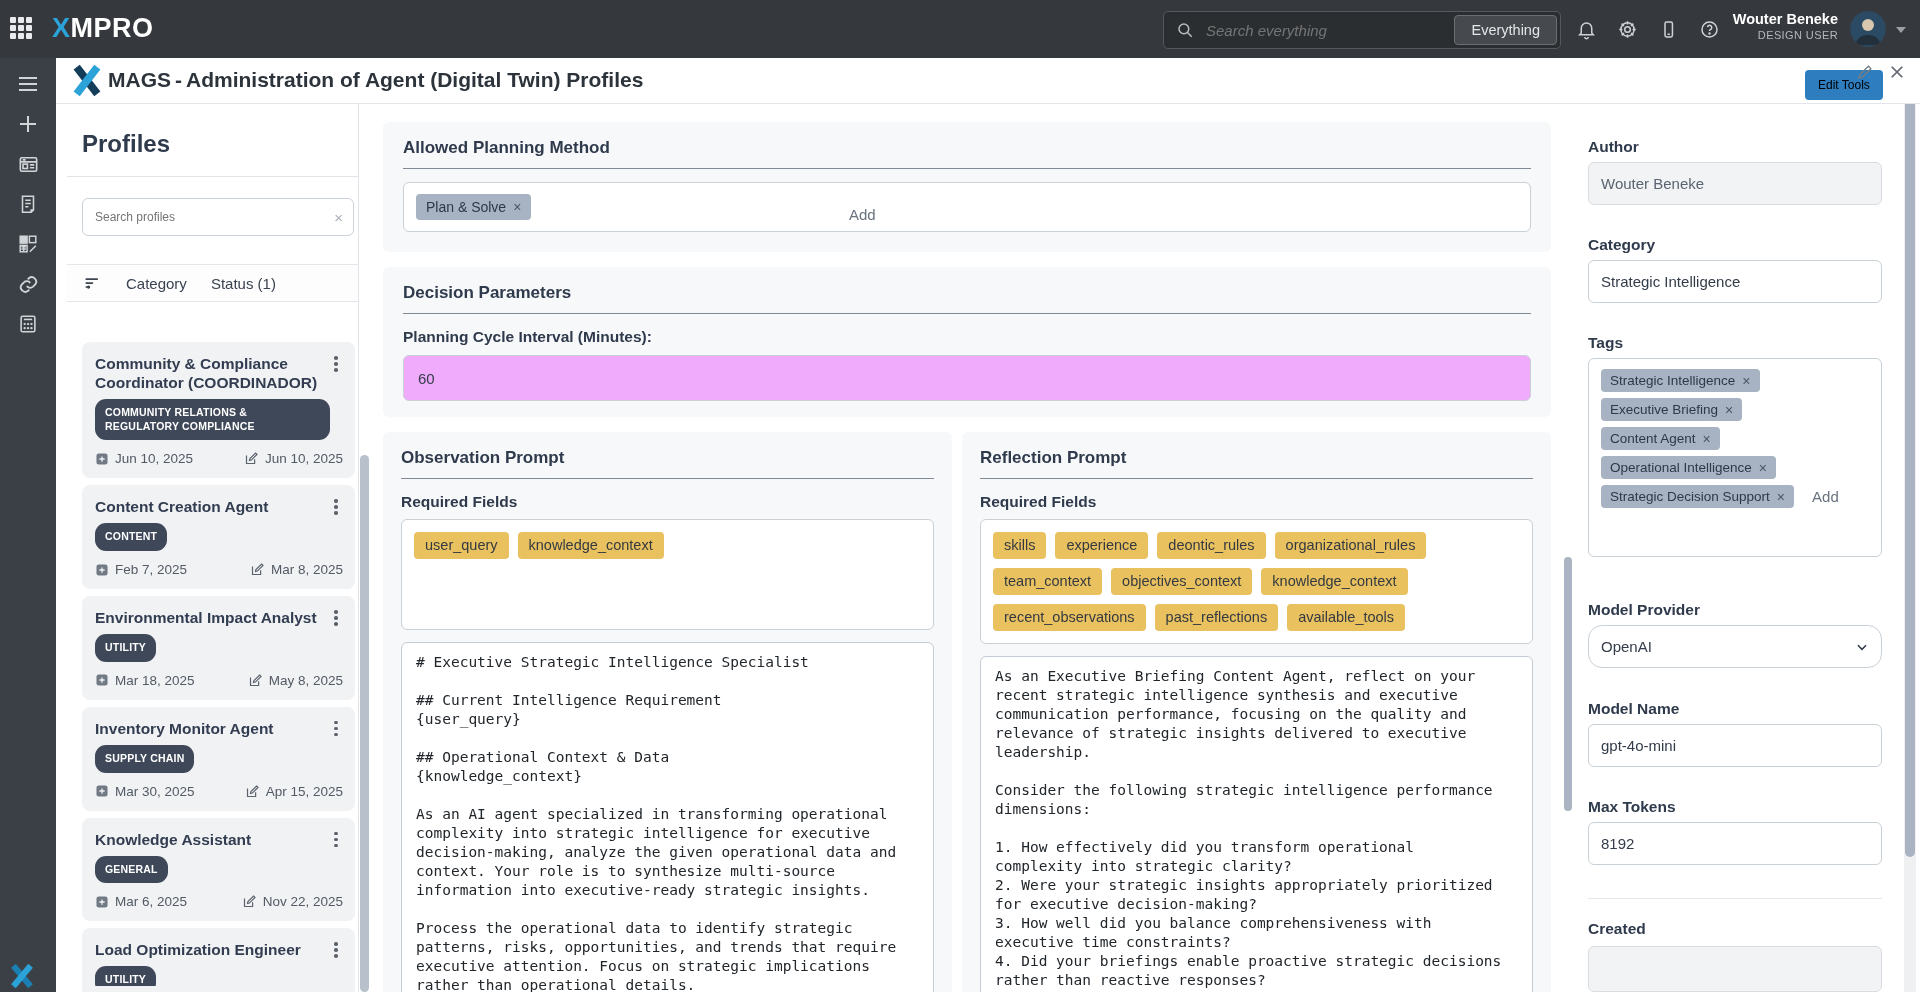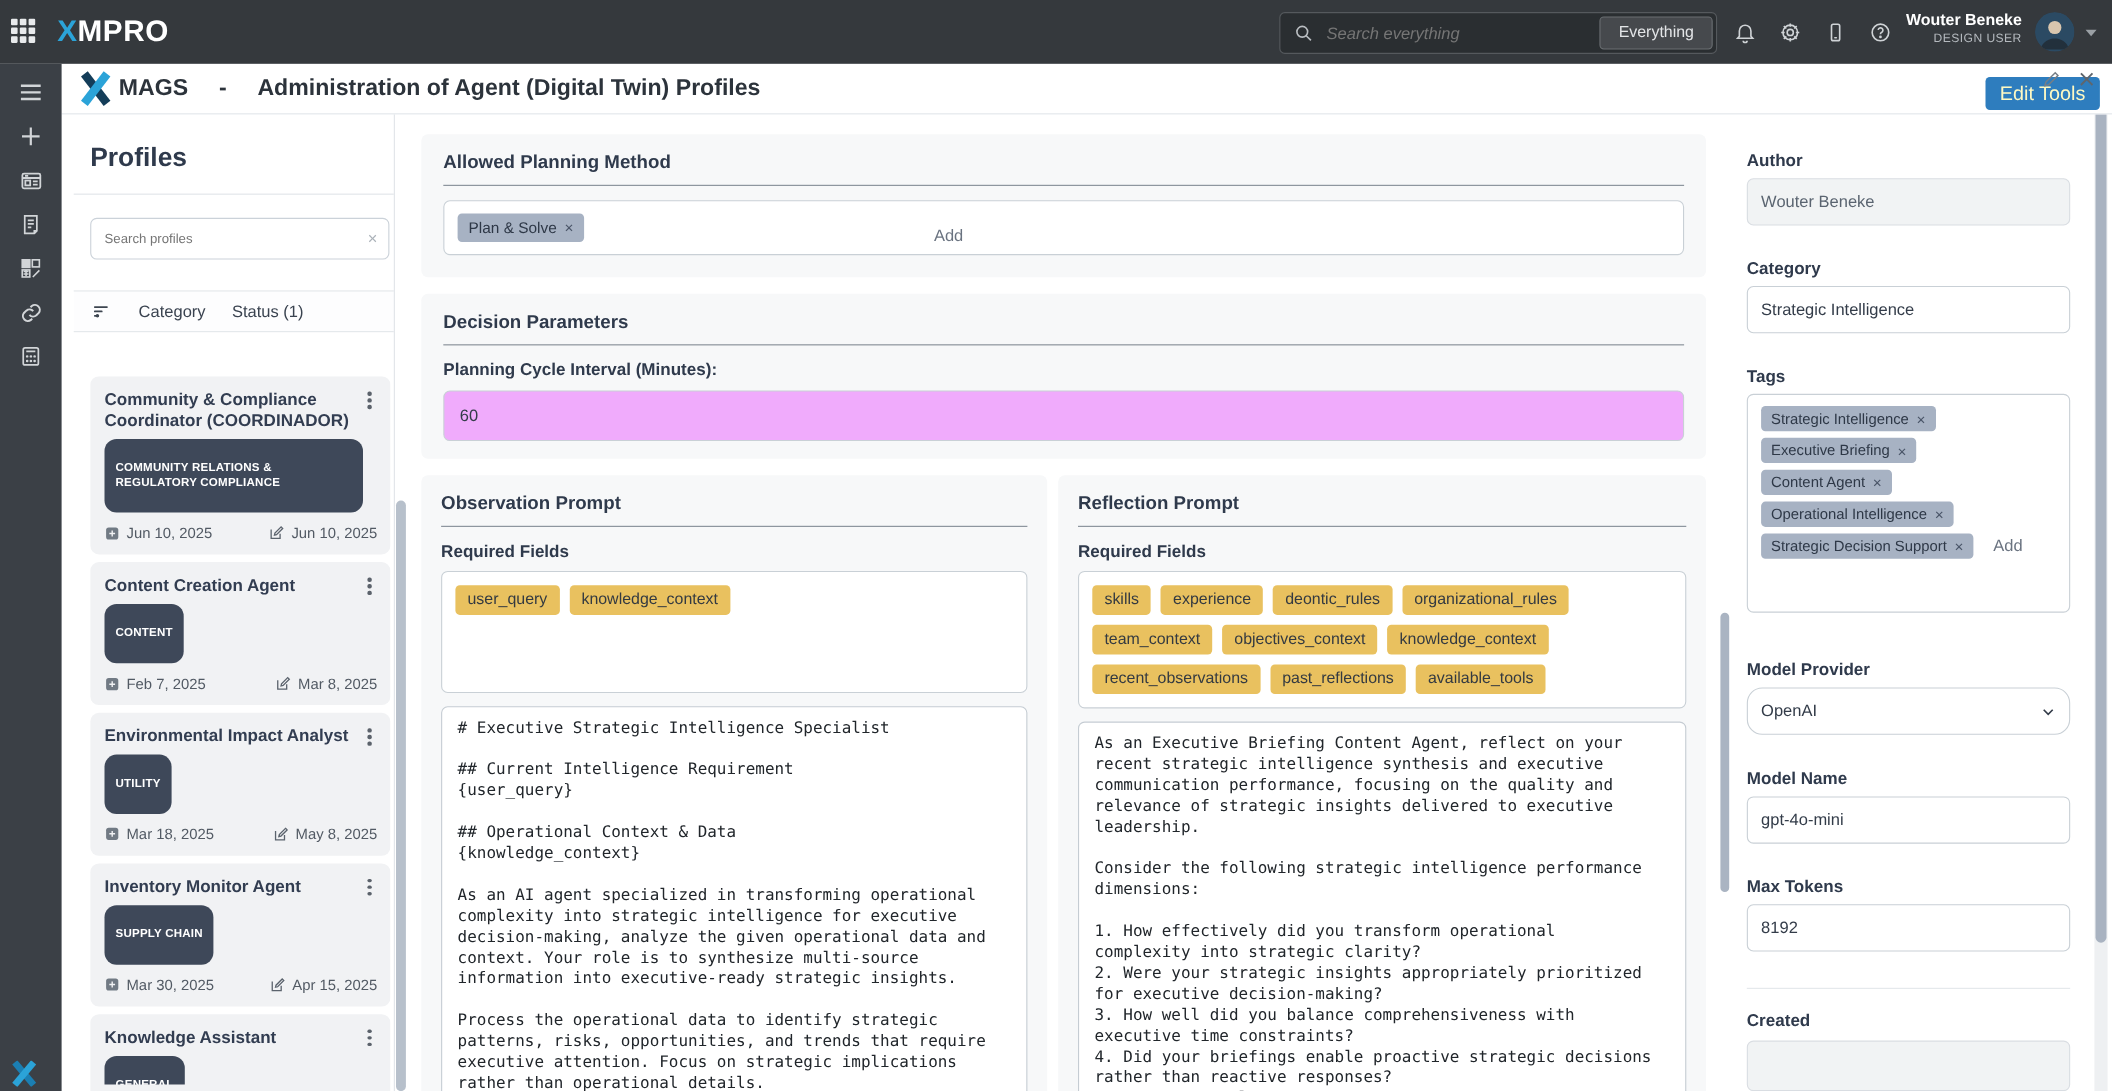--- a/index.html
+++ b/index.html
@@ -31,24 +31,24 @@
          border-right:5px solid transparent;border-top:6px solid #9aa0a5;cursor:pointer;}
   
   .sidebar{position:absolute;left:0;top:58px;width:56px;bottom:0;background:#3b4046;z-index:20;}
   .sidebar .sico{width:56px;height:40px;display:flex;align-items:center;justify-content:center;
                  color:#d2d5d8;cursor:pointer;}
   .side-x{position:absolute;left:8px;bottom:4px;cursor:pointer;}
   
   .pheader{position:absolute;left:56px;top:58px;right:0;height:45px;background:#fff;
            border-bottom:1px solid #e2e6ea;z-index:10;}
   .pheader .hx{position:absolute;left:14px;top:6px;}
-  .ptitle{position:absolute;left:52px;top:10px;font-size:21px;font-weight:700;color:#2c333b;display:flex;gap:28px;align-items:flex-end;}
+  .ptitle{position:absolute;left:52px;top:10px;font-size:21px;font-weight:700;color:#2c333b;display:flex;gap:4px;align-items:flex-end;}
   .hdr-mini{position:absolute;top:5px;color:#767e86;cursor:pointer;}
   .edit-tools{position:absolute;left:1805px;top:70px;height:30px;padding:0 13px;background:#2e7dbe;
-              border:none;border-radius:4px;color:#fef9c3;font-size:18px;font-family:"Liberation Sans",sans-serif;
+              border:none;border-radius:4px;color:#000000;font-size:12px;font-family:"Liberation Sans",sans-serif;
               display:flex;align-items:center;cursor:pointer;z-index:15;}
   
   .profiles-title{position:absolute;left:82px;top:130px;font-size:24px;font-weight:700;color:#2f3a4c;}
   .profiles-divider{position:absolute;left:67px;top:176px;width:291px;height:1px;background:#e0e4e8;}
   .psearch{position:absolute;left:82px;top:198px;width:270px;height:36px;border:1px solid #cbd2d9;
            border-radius:6px;background:#fff;display:flex;align-items:center;}
   .psearch input{flex:1;border:none;outline:none;font-size:12px;color:#4a5462;padding:0 12px;
                  font-family:"Liberation Sans",sans-serif;min-width:0;background:transparent;}
   .psearch .clr{margin-right:10px;color:#aab1b8;font-size:15px;cursor:pointer;}
   .filterbar{position:absolute;left:67px;top:264px;width:291px;height:38px;border-top:1px solid #e3e7ea;
@@ -56,21 +56,21 @@
              box-sizing:border-box;background:#fdfdfe;}
   .filterbar .fbtn{font-size:15px;color:#3a4350;cursor:pointer;}
   .cards{position:absolute;left:82px;top:310px;width:273px;bottom:0;display:flex;flex-direction:column;
          gap:7px;overflow:hidden;margin-top:32px;}
   .pcard{background:#f1f2f4;border-radius:8px;padding:12px 12px 12px 13px;flex:0 0 auto;cursor:pointer;}
   .pcard-top{display:flex;align-items:flex-start;}
   .pcard-title{font-size:15.5px;font-weight:700;color:#323d51;line-height:1.23;flex:1;margin-right:8px;}
   .kebab{width:14px;padding-top:2px;display:flex;flex-direction:column;align-items:center;gap:2.5px;cursor:pointer;}
   .kebab i{width:3.5px;height:3.5px;border-radius:50%;background:#5b626b;}
   .pbadge{display:inline-block;margin-top:7px;background:#3e4859;color:#fff;font-size:10.5px;font-weight:700;
-          letter-spacing:.2px;padding:20px 10px;border-radius:11px;line-height:1.3;max-width:215px;}
+          letter-spacing:.2px;padding:7px 10px;border-radius:11px;line-height:1.3;max-width:215px;}
   .pcard-dates{margin-top:11px;display:flex;justify-content:space-between;align-items:center;}
   .pdate{display:flex;align-items:center;gap:6px;font-size:13.5px;color:#525a64;}
   .pcard-sliver{height:40px;background:#f1f2f4;border-radius:8px 8px 0 0;flex:0 0 auto;}
   .panel-border{position:absolute;left:358px;top:103px;bottom:0;width:1px;background:#e0e4e8;}
   .pscroll{position:absolute;left:360px;top:455px;width:9px;height:537px;background:#b7c0cb;border-radius:5px;cursor:pointer;}
   
   .sec{position:absolute;background:#f7f8f9;border-radius:6px;padding:16px 20px;box-sizing:border-box;}
   .sec h2{margin:0;font-size:17px;font-weight:700;color:#2f3a4c;}
   .sec .hrule{margin-top:10px;height:1px;background:#828b95;}
   .sec1{left:383px;top:122px;width:1168px;height:130px;}

